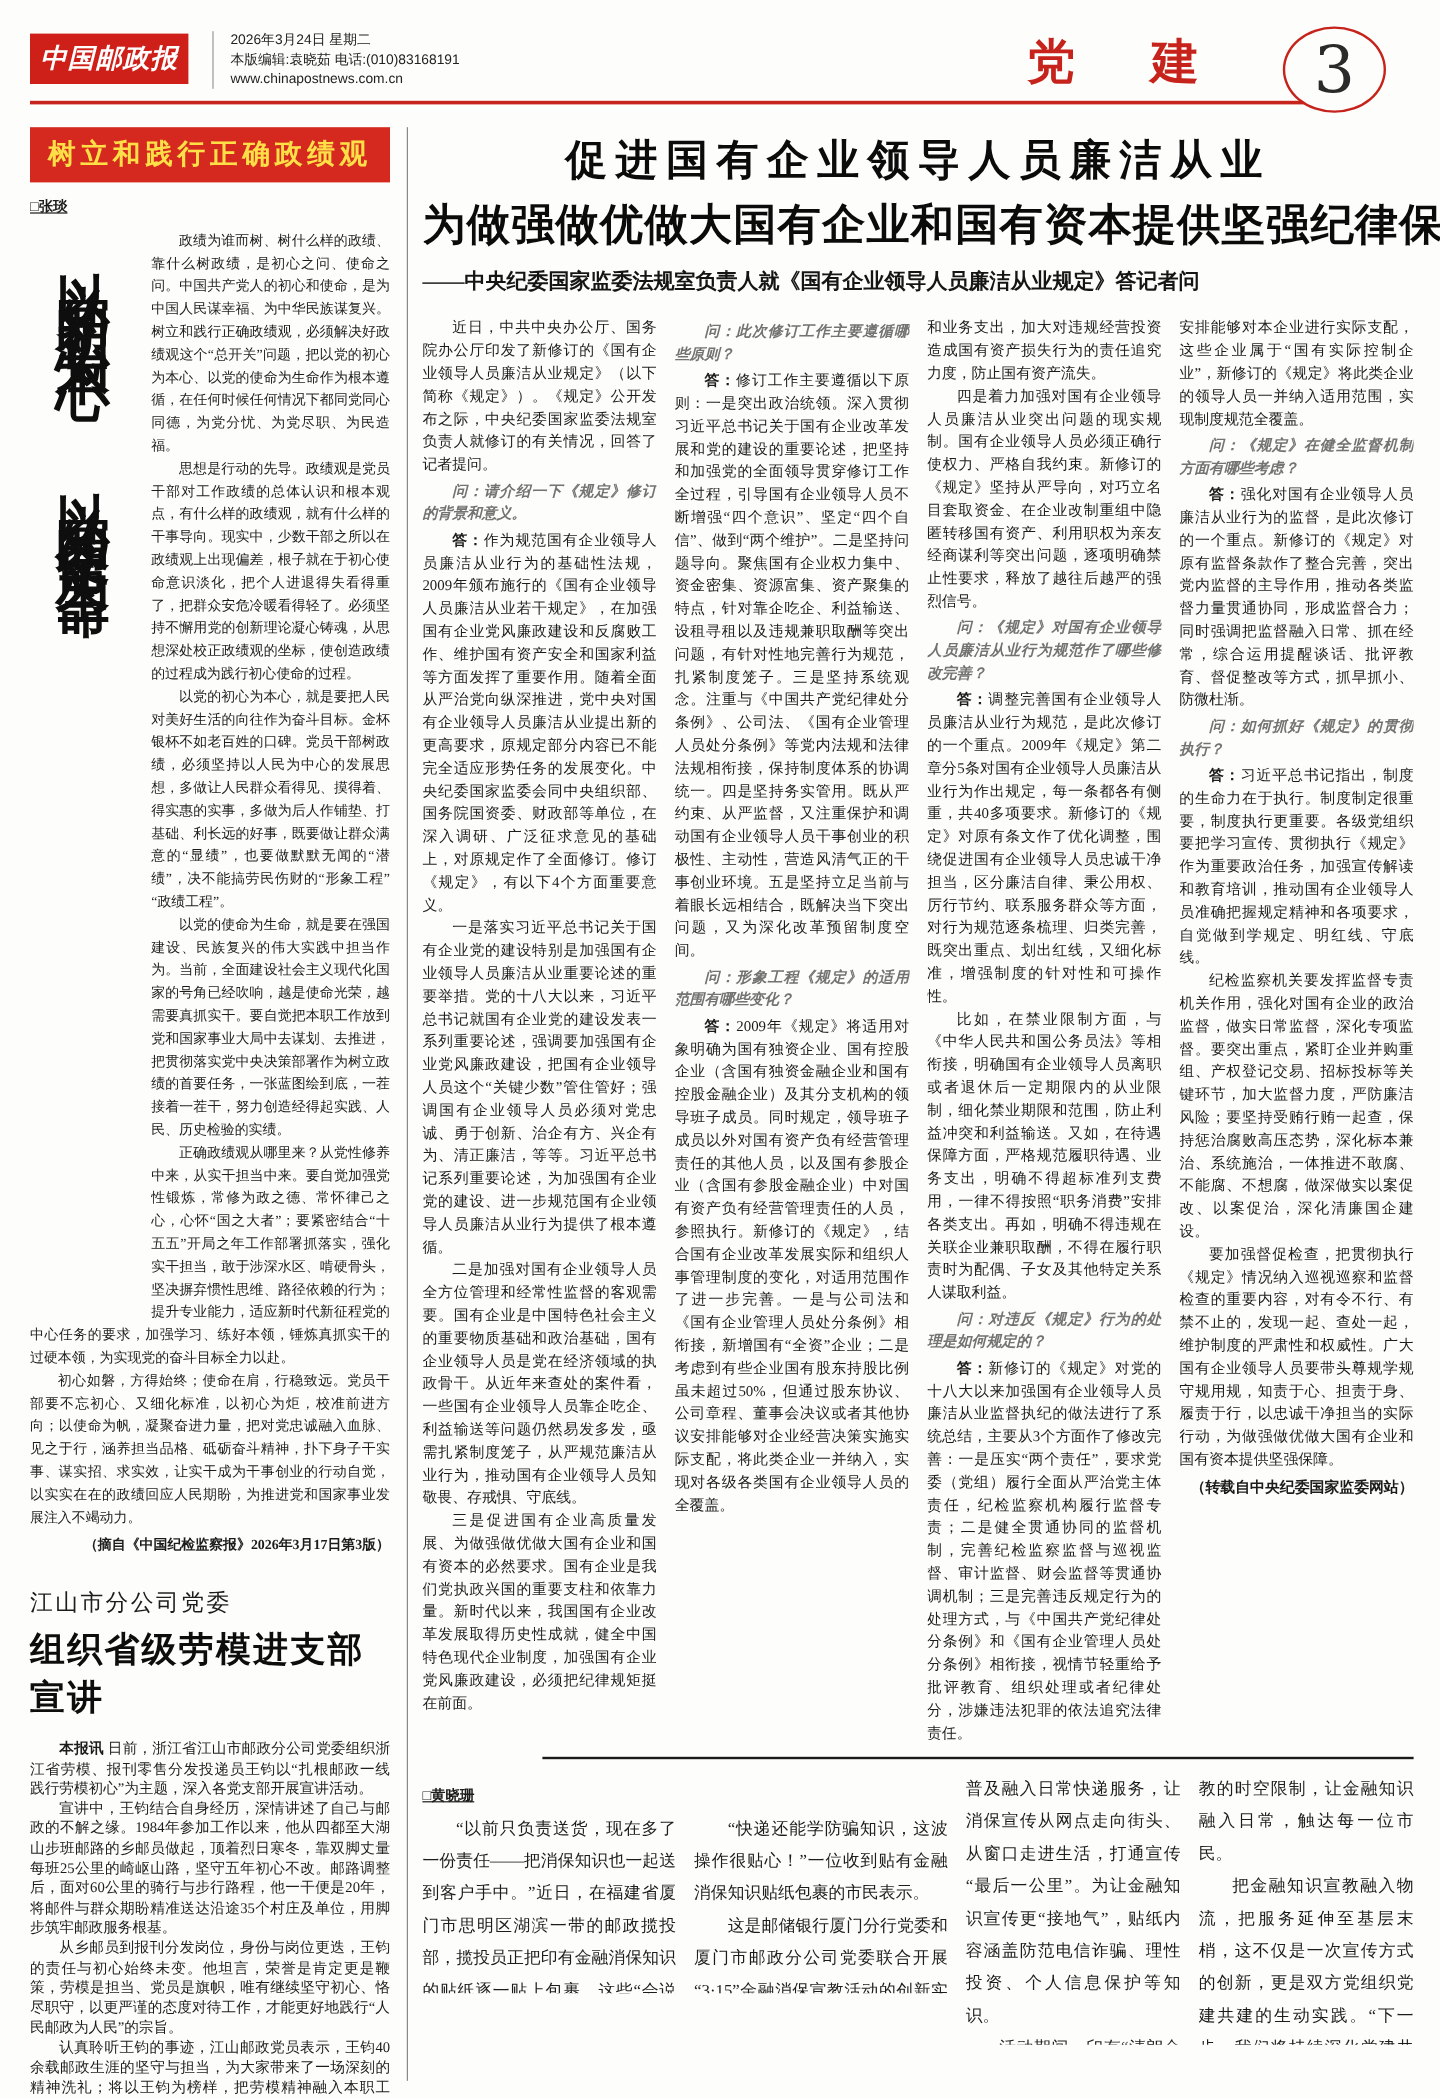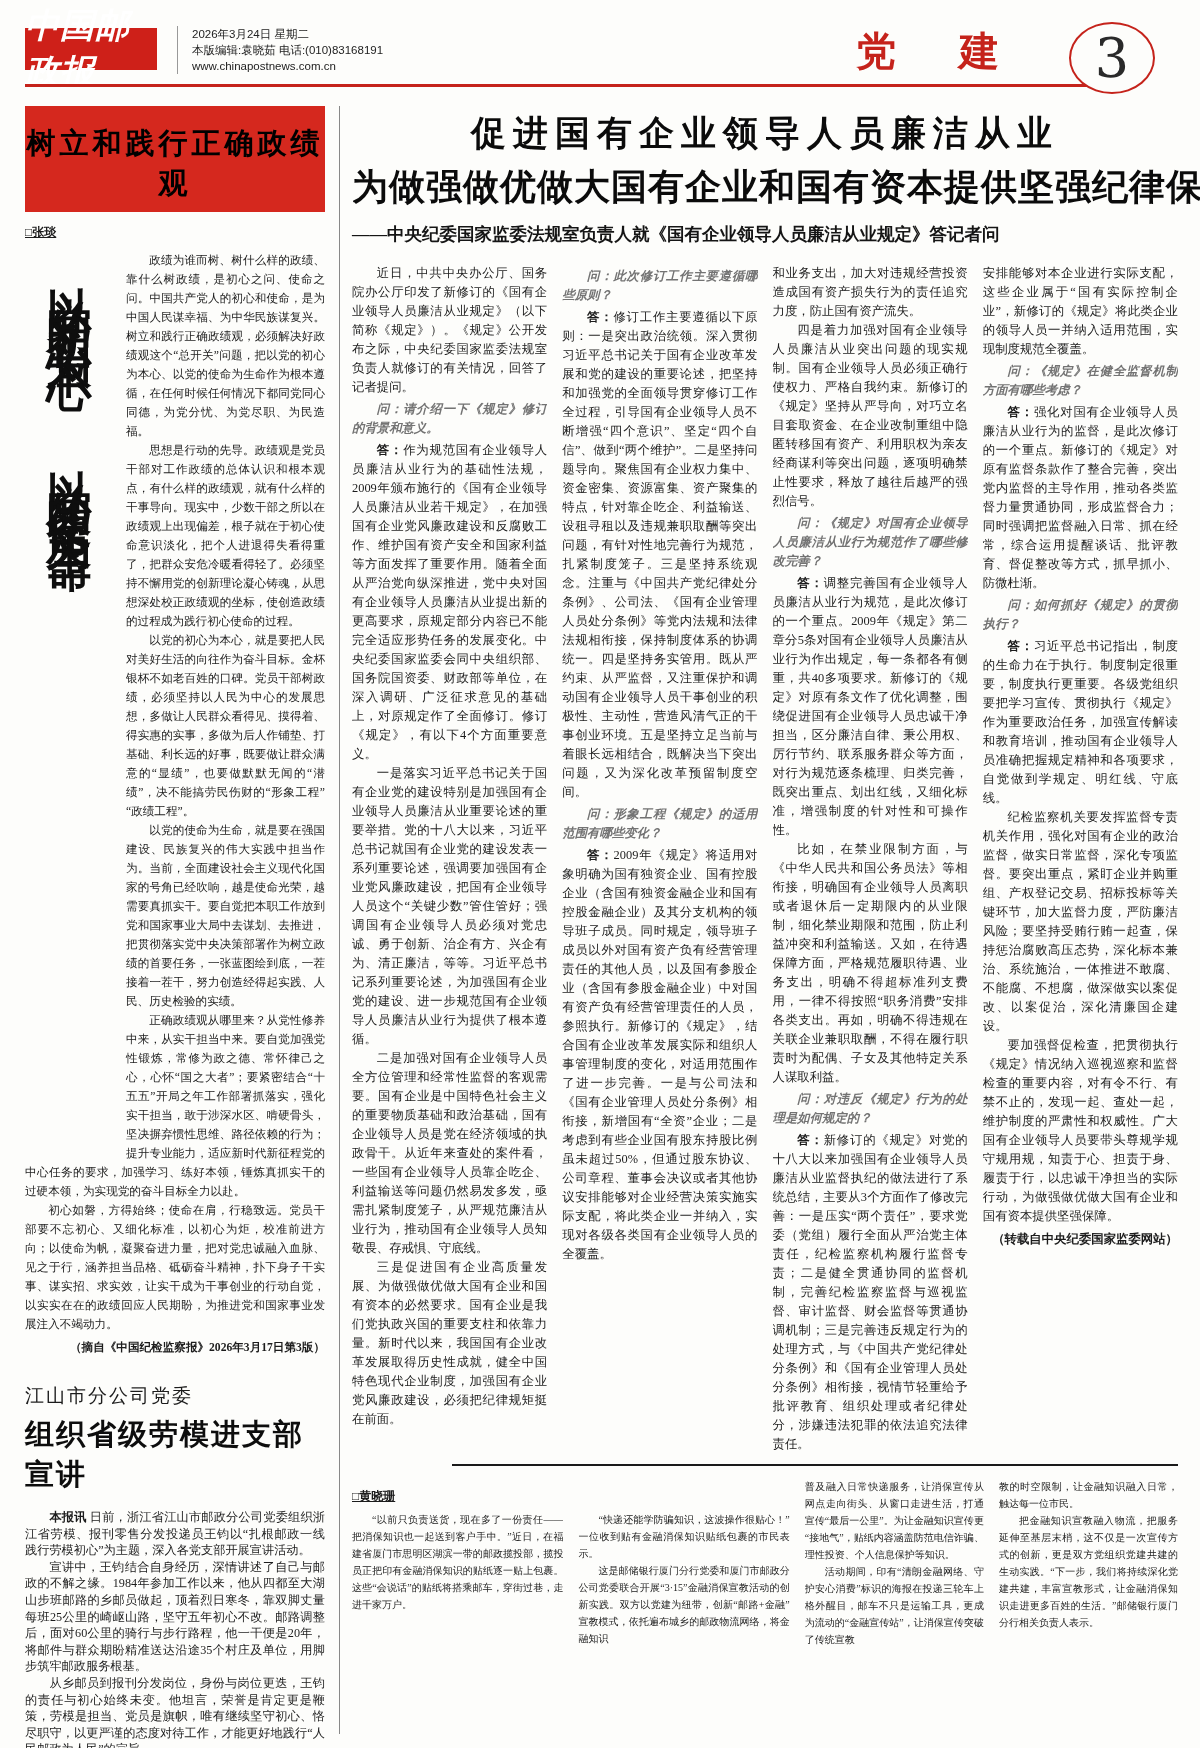--- a/index.html
+++ b/index.html
@@ -8,21 +8,21 @@
     background:#fdfdfb;color:#1c1c1c;
     font-family:"Liberation Serif","DejaVu Serif",serif;
     overflow:hidden;
   }
   
   .masthead{position:absolute;top:24px;left:25px;right:25px;height:58px;}
   .logo{
     position:absolute;left:0;top:4px;width:132px;height:42px;
     background:#ce2019;color:#fff;display:flex;align-items:center;justify-content:center;
     font-family:"Liberation Sans","DejaVu Sans",sans-serif;
-    font-weight:900;font-size:34px;letter-spacing:1px;font-style:italic;
+    font-weight:900;font-size:22px;letter-spacing:1px;font-style:italic;
   }
   .meta{
     position:absolute;left:152px;top:2px;padding-left:14px;border-left:1px solid #999;
     font-family:"Liberation Sans","DejaVu Sans",sans-serif;
     font-size:11.5px;line-height:16px;color:#222;
   }
   .section-title{
     position:absolute;right:150px;top:0px;
     font-family:"Liberation Sans","DejaVu Sans",sans-serif;
     color:#c5231b;font-weight:900;font-size:40px;letter-spacing:26px;white-space:nowrap;
@@ -38,23 +38,23 @@
   
   .para{margin:0;text-indent:2em;text-align:justify;}
   .para.cont{text-indent:0;}
   .para.q{font-weight:bold;font-style:italic;color:#737373;margin:3px 0;}
   .para.src{text-align:right;font-weight:bold;text-indent:0;margin-top:4px;}
   .lead{font-weight:bold;font-style:normal;}
 
   
   .left-col{position:absolute;left:25px;top:106px;width:300px;}
   .banner{
-    background:#d5281e;color:#000000;text-align:center;
-    font-family:"Liberation Sans","DejaVu Sans",sans-serif;
-    font-weight:900;font-size:29px;letter-spacing:4px;padding:18px 0 8px;
+    background:#d5281e;color:#fde047;text-align:center;
+    font-family:"Liberation Sans","DejaVu Sans",sans-serif;
+    font-weight:900;font-size:23px;letter-spacing:4px;padding:7px 0 8px;
   }
   .byline{font-size:12px;font-weight:bold;text-decoration:underline;margin:12px 0 6px;}
   .left-body{margin-top:10px;font-size:11.6px;line-height:19px;}
   .vtitle{
     float:left;width:88px;height:910px;margin-right:13px;
     writing-mode:vertical-rl;text-orientation:upright;
     font-weight:900;font-size:45px;line-height:88px;letter-spacing:11px;color:#0e0e0e;
   }
   .vt2{margin-top:34px;}
 
@@ -79,21 +79,21 @@
   .mcols{display:flex;gap:15px;height:1186px;}
   .mcol{flex:1;overflow:hidden;font-size:12.4px;line-height:19px;}
 
   
   .box{position:relative;margin-top:14px;padding-top:12px;}
   .box-rule{position:absolute;top:0;left:100px;right:0;height:2px;background:#1a1a1a;}
   .box-inner{display:flex;gap:15px;}
   .box-left{width:53%;}
   .box-headline{font-size:30px;font-weight:900;letter-spacing:3px;margin:6px 0 10px;color:#0d0d0d;}
   .box-left-cols{display:flex;gap:15px;}
-  .bcol{flex:1;font-size:10px;line-height:17px;overflow:hidden;}
+  .bcol{flex:1;font-size:14px;line-height:27px;overflow:hidden;}
   .box-right{flex:1;display:flex;gap:15px;padding-top:2px;}
   .box-right .bcol{height:226px;}
   .box-left-cols .bcol{height:150px;}
 </style>
 </head>
 <body>
 
 <div class="masthead">
   <div class="logo">中国邮政报</div>
   <div class="meta">

